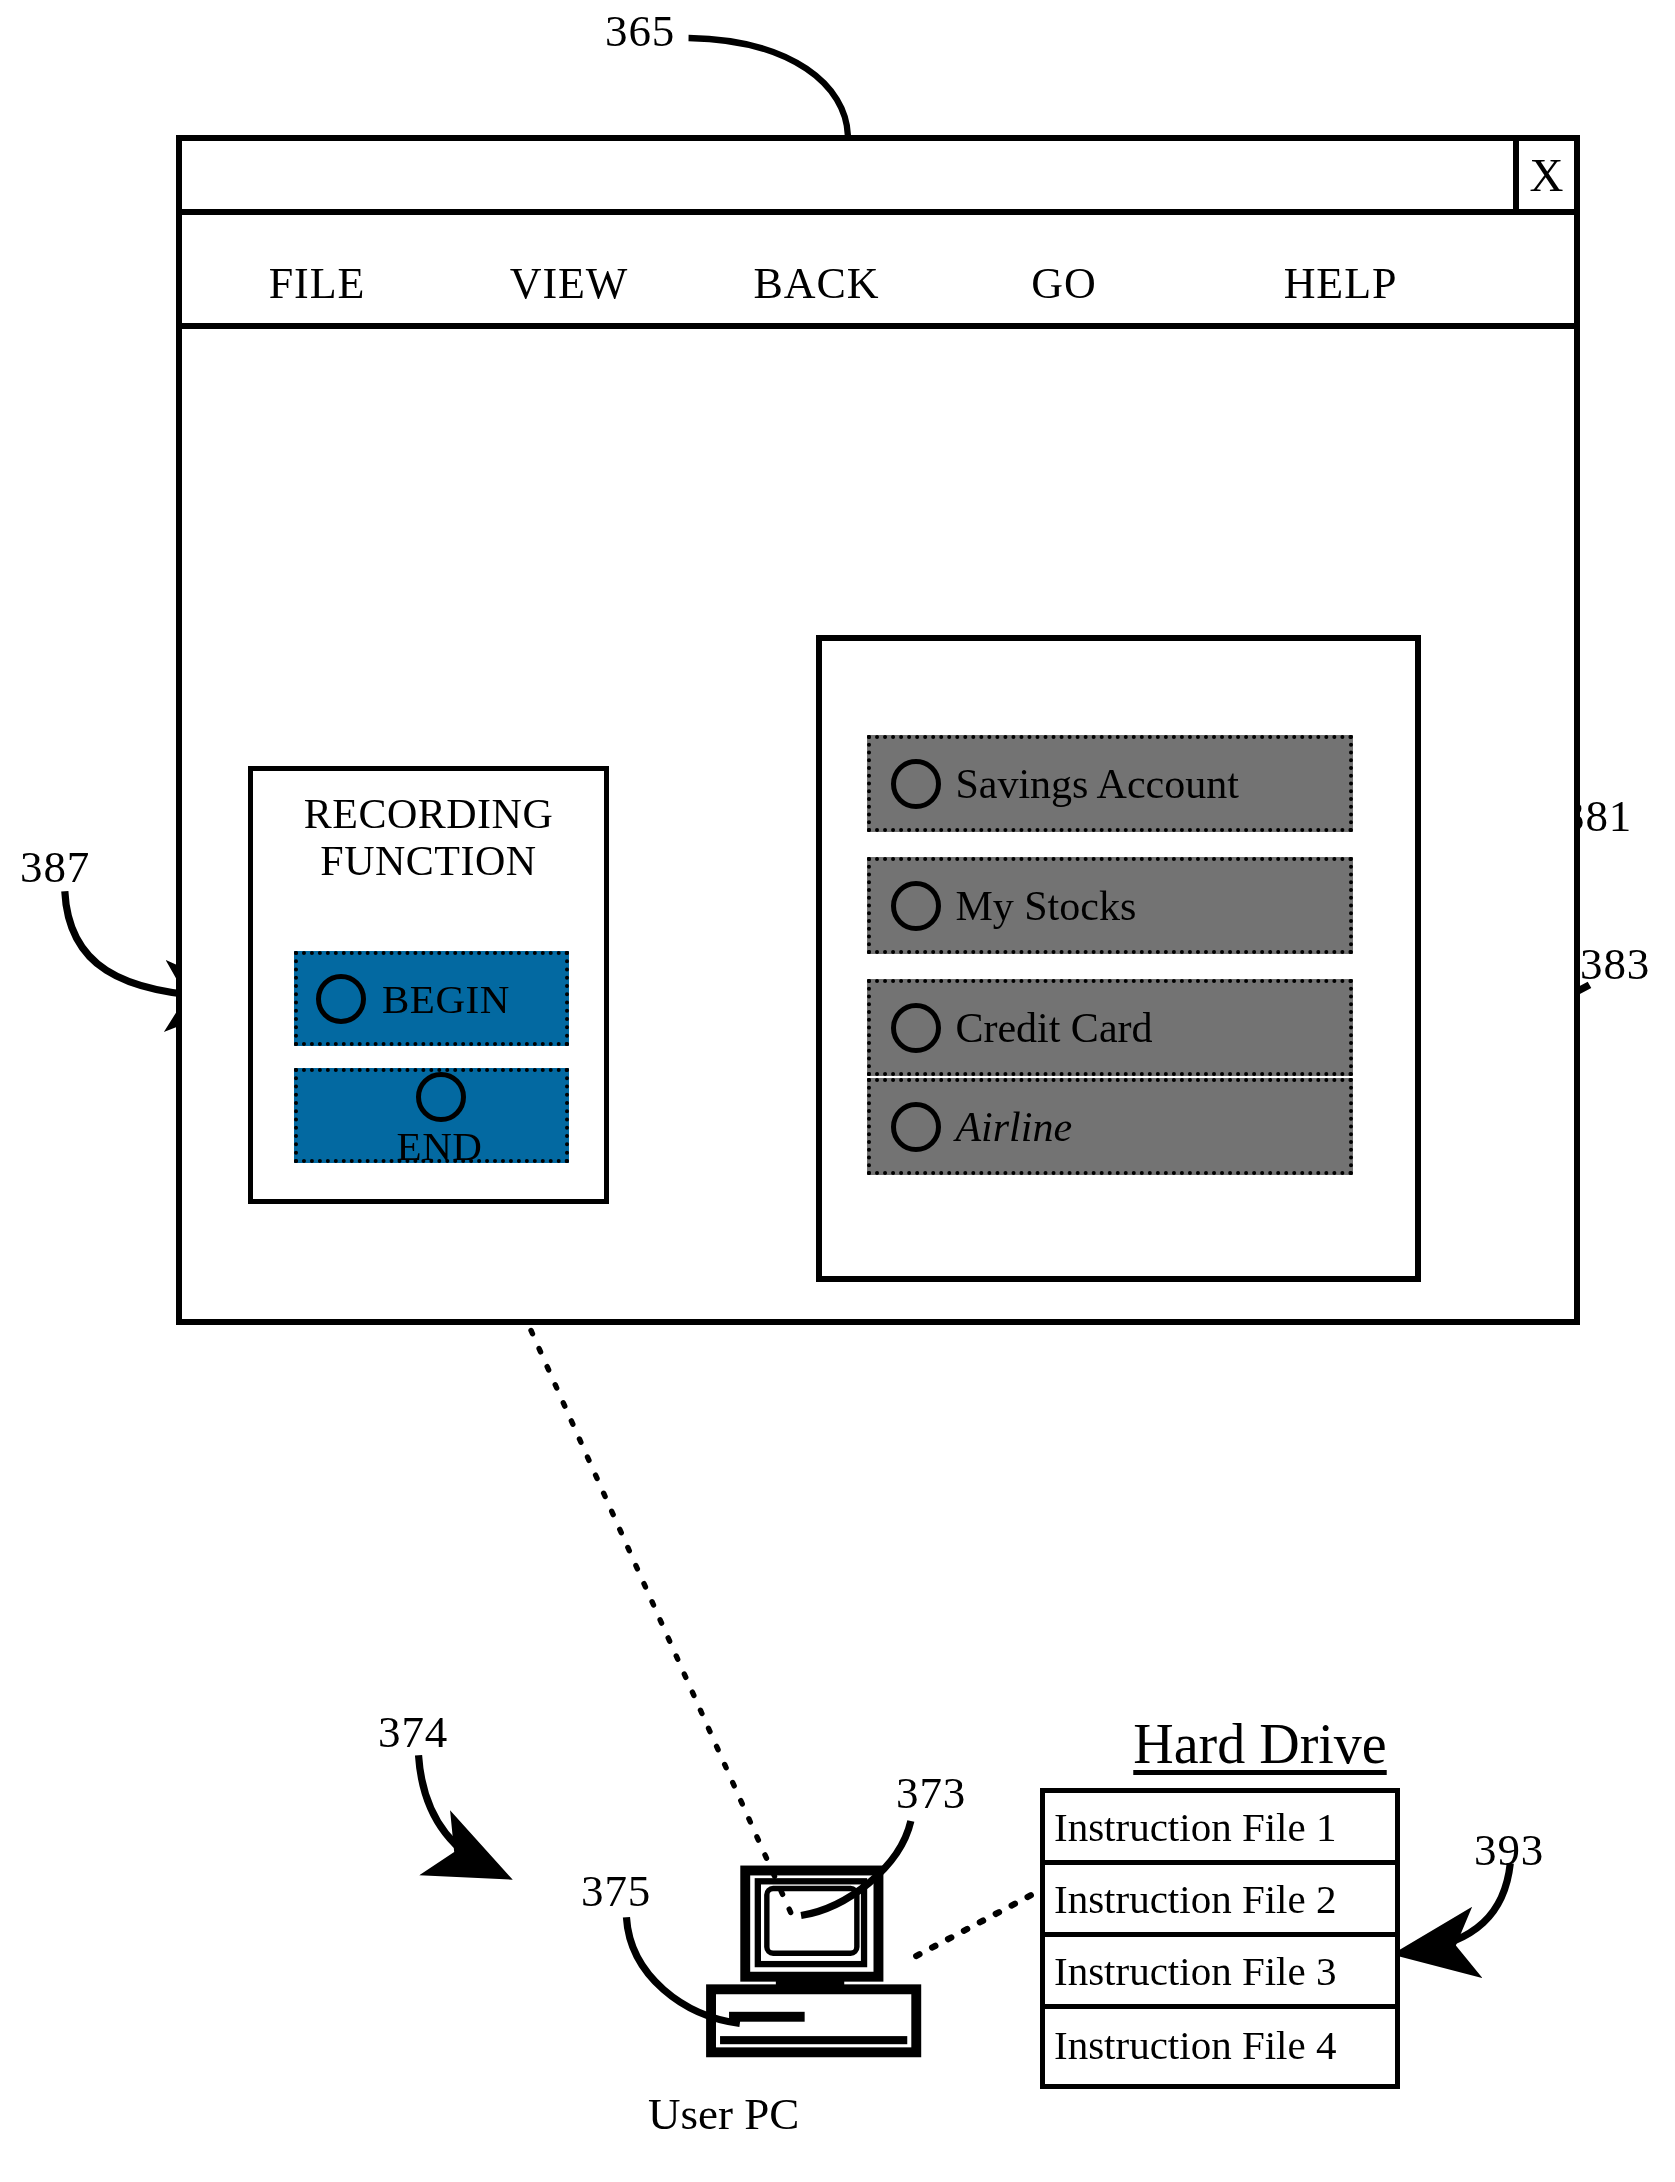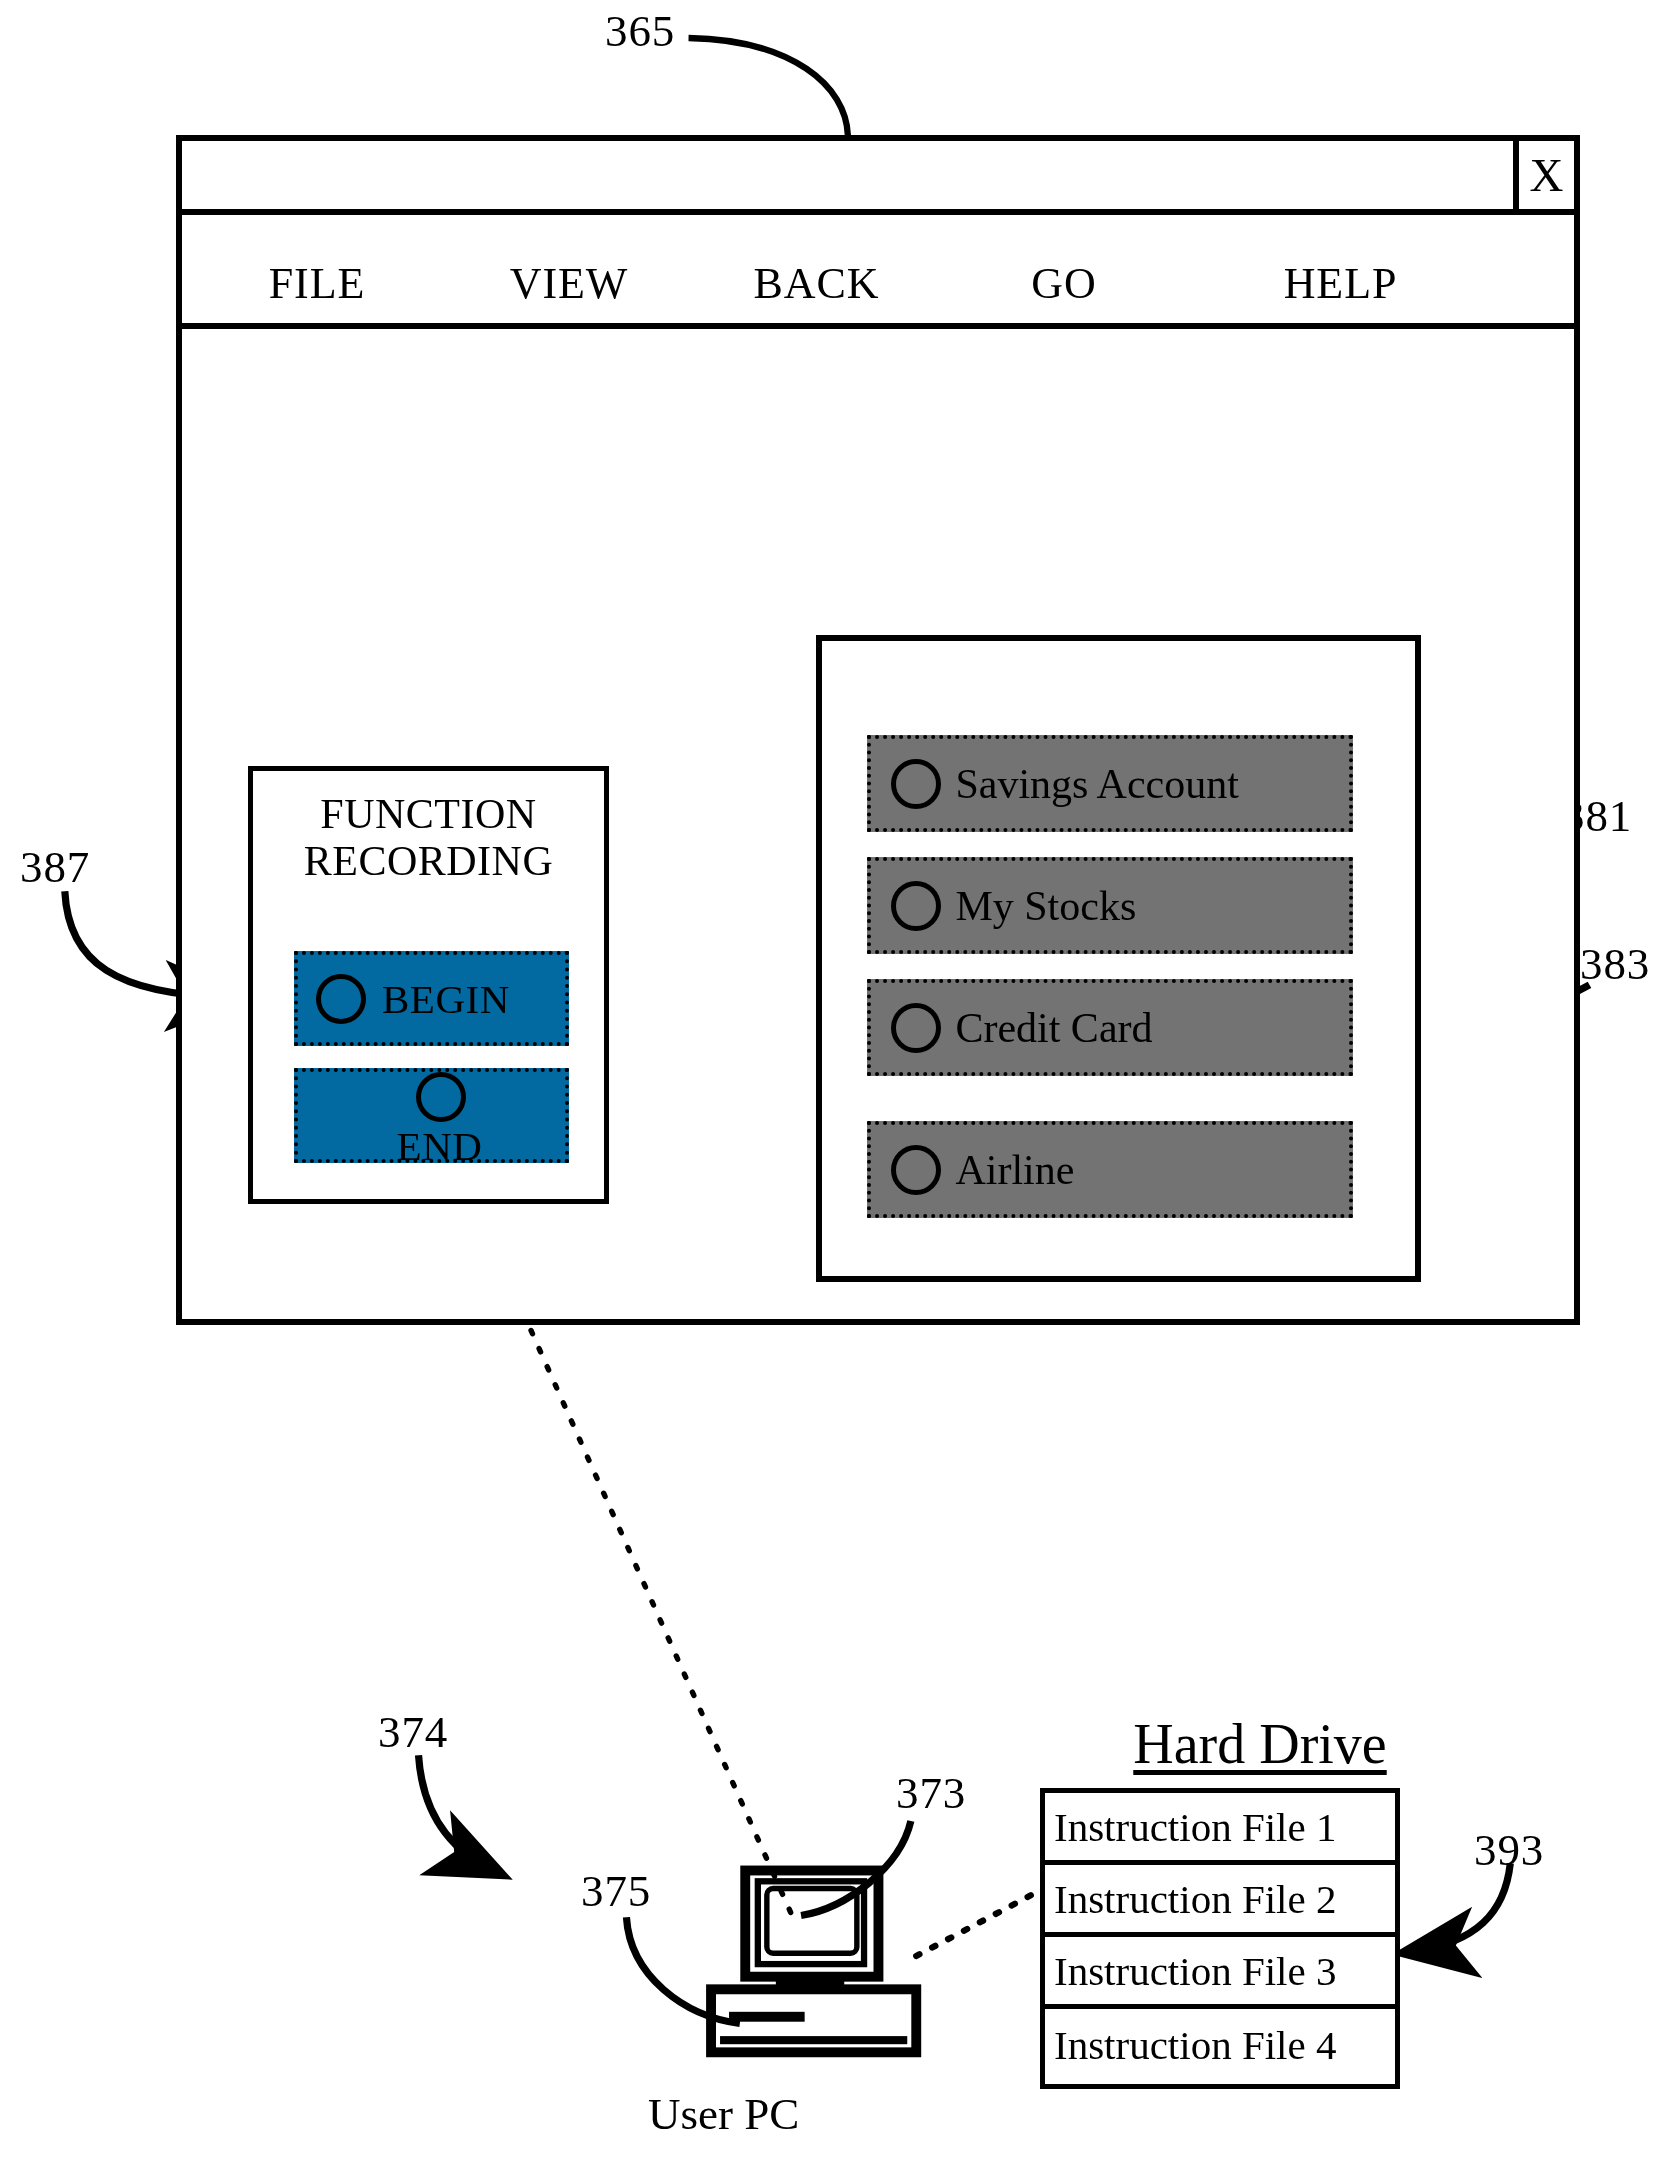--- a/index.html
+++ b/index.html
@@ -154,21 +154,21 @@
     height: 97px;
     border: 4.5px dotted #000;
     box-sizing: border-box;
     display: flex;
     align-items: center;
     background: #737373;
   }
   .acct-0 { top: 94px; }
   .acct-1 { top: 216px; }
   .acct-2 { top: 338px; }
-  .acct-3 { top: 480px; }
+  .acct-3 { top: 437px; font-style: italic; }
   .acct-label {
     font-size: 42px;
     margin-left: 14.4px;
     white-space: nowrap;
   }
   .radio-acct {
     width: 50px;
     height: 50px;
     border: 5.4px solid #000;
     border-radius: 50%;
@@ -309,22 +309,22 @@
       <div class="menu-item mi-view">VIEW</div>
       <div class="menu-item mi-back">BACK</div>
       <div class="menu-item mi-go">GO</div>
       <div class="menu-item mi-help">HELP</div>
     </div>
 
   </div>
 
   <div class="recording-panel">
     <div class="recording-title">
+      <div>RECORDING</div>
       <div>FUNCTION</div>
-      <div>RECORDING</div>
     </div>
 
     <div class="opt-box rec-opt-begin">
       <span class="radio"></span>
       <span class="opt-label">BEGIN</span>
     </div>
 
     <div class="opt-box rec-opt-end">
       <span class="radio"></span>
       <span class="opt-label">END</span>

